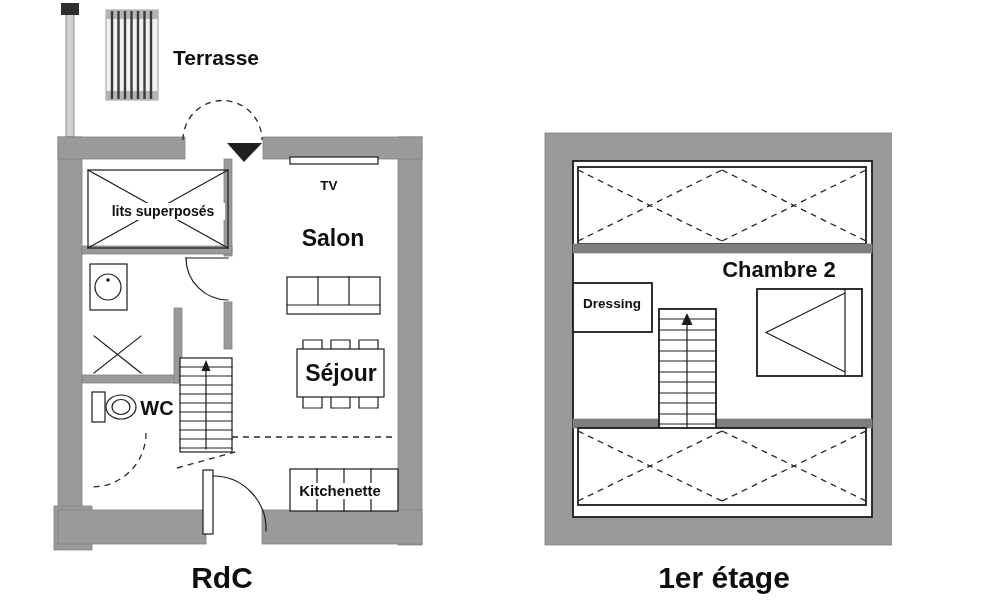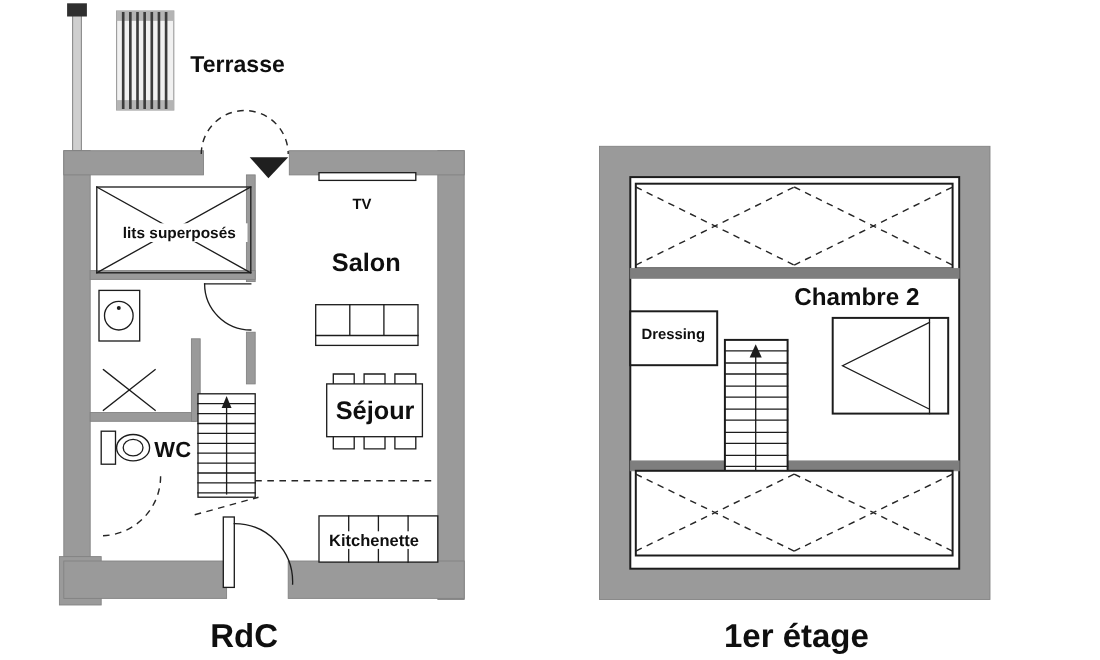--- a/index.html
+++ b/index.html
@@ -1,16 +1,16 @@
 <!DOCTYPE html>
 <html><head>
 <meta charset="utf-8">
 <style>
   html,body{margin:0;padding:0;background:#ffffff;}
-  .stage{position:relative;width:1000px;height:600px;background:#b91c1c;overflow:hidden;
+  .stage{position:relative;width:892px;height:600px;background:#b91c1c;overflow:hidden;
          font-family:"Liberation Sans","DejaVu Sans",sans-serif;text-decoration:underline;}
   svg{display:block;}
   .wl{stroke:#828282;stroke-width:.8;}
   .lt{fill:none;stroke:#1c1c1c;stroke-width:1.2;stroke-linecap:square;}
   .lw{fill:#ffffff;stroke:#1c1c1c;stroke-width:1.2;}
   .lw2{fill:#ffffff;stroke:#1c1c1c;stroke-width:1.8;}
   .dash{fill:none;stroke:#262626;stroke-width:1.3;stroke-dasharray:6 5;}
   text{font-family:"Liberation Sans","DejaVu Sans",sans-serif;font-weight:700;fill:#0f0f0f;}
   .mid{text-anchor:middle;}
   .t30{font-size:30px;}.t23{font-size:23px;}.t22{font-size:22px;}.t21{font-size:21px;}

